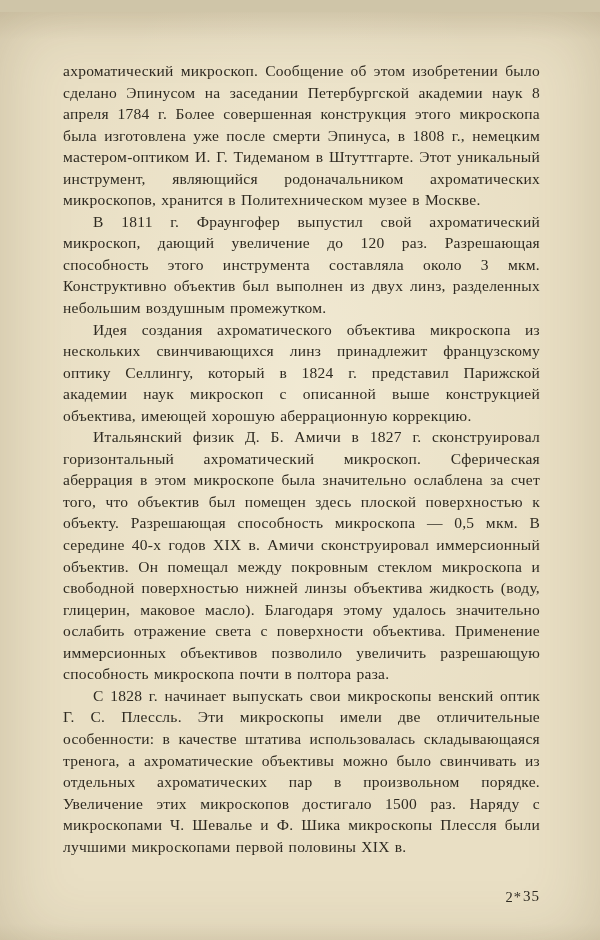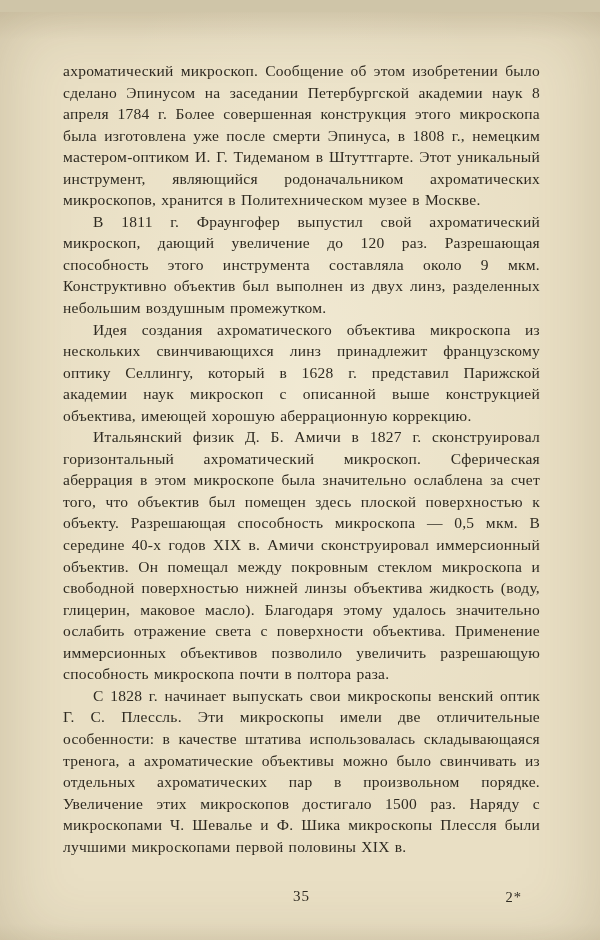--- a/index.html
+++ b/index.html
@@ -51,39 +51,39 @@
     bottom: 44px;
     height: 20px;
     font-family: "Liberation Serif", "DejaVu Serif", serif;
     font-size: 15px;
     color: #2e2a21;
   }
   .page-number {
     position: absolute;
     left: 0;
     right: 0;
-    text-align: center;
+    text-align: right;
     letter-spacing: 1px;
   }
   .signature-mark {
     position: absolute;
     right: 18px;
     top: 1px;
     font-size: 14.5px;
     letter-spacing: 1px;
   }
 </style>
 </head>
 <body>
 
 <div class="scan-page">
   <div class="text-block">
     <p class="continuation">ахроматический микроскоп. Сообщение об этом изобретении было сделано Эпинусом на заседании Петербургской академии наук 8 апреля 1784 г. Более совершенная конструкция этого микроскопа была изготовлена уже после смерти Эпинуса, в 1808 г., немецким мастером-оптиком И. Г. Тидеманом в Штуттгарте. Этот уникальный инструмент, являющийся родоначальником ахроматических микроскопов, хранится в Политехническом музее в Москве.</p>
-    <p>В 1811 г. Фраунгофер выпустил свой ахроматический микроскоп, дающий увеличение до 120 раз. Разрешающая способность этого инструмента составляла около 9 мкм. Конструктивно объектив был выполнен из двух линз, разделенных небольшим воздушным промежутком.</p>
-    <p>Идея создания ахроматического объектива микроскопа из нескольких свинчивающихся линз принадлежит французскому оптику Селлингу, который в 1628 г. представил Парижской академии наук микроскоп с описанной выше конструкцией объектива, имеющей хорошую аберрационную коррекцию.</p>
+    <p>В 1811 г. Фраунгофер выпустил свой ахроматический микроскоп, дающий увеличение до 120 раз. Разрешающая способность этого инструмента составляла около 3 мкм. Конструктивно объектив был выполнен из двух линз, разделенных небольшим воздушным промежутком.</p>
+    <p>Идея создания ахроматического объектива микроскопа из нескольких свинчивающихся линз принадлежит французскому оптику Селлингу, который в 1824 г. представил Парижской академии наук микроскоп с описанной выше конструкцией объектива, имеющей хорошую аберрационную коррекцию.</p>
     <p>Итальянский физик Д. Б. Амичи в 1827 г. сконструировал горизонтальный ахроматический микроскоп. Сферическая аберрация в этом микроскопе была значительно ослаблена за счет того, что объектив был помещен здесь плоской поверхностью к объекту. Разрешающая способность микроскопа — 0,5 мкм. В середине 40-х годов XIX в. Амичи сконструировал иммерсионный объектив. Он помещал между покровным стеклом микроскопа и свободной поверхностью нижней линзы объектива жидкость (воду, глицерин, маковое масло). Благодаря этому удалось значительно ослабить отражение света с поверхности объектива. Применение иммерсионных объективов позволило увеличить разрешающую способность микроскопа почти в полтора раза.</p>
     <p>С 1828 г. начинает выпускать свои микроскопы венский оптик Г. С. Плессль. Эти микроскопы имели две отличительные особенности: в качестве штатива использовалась складывающаяся тренога, а ахроматические объективы можно было свинчивать из отдельных ахроматических пар в произвольном порядке. Увеличение этих микроскопов достигало 1500 раз. Наряду с микроскопами Ч. Шевалье и Ф. Шика микроскопы Плессля были лучшими микроскопами первой половины XIX в.</p>
   </div>
 
   <div class="page-footer">
     <span class="page-number">35</span>
     <span class="signature-mark">2*</span>
   </div>
 </div>
 

